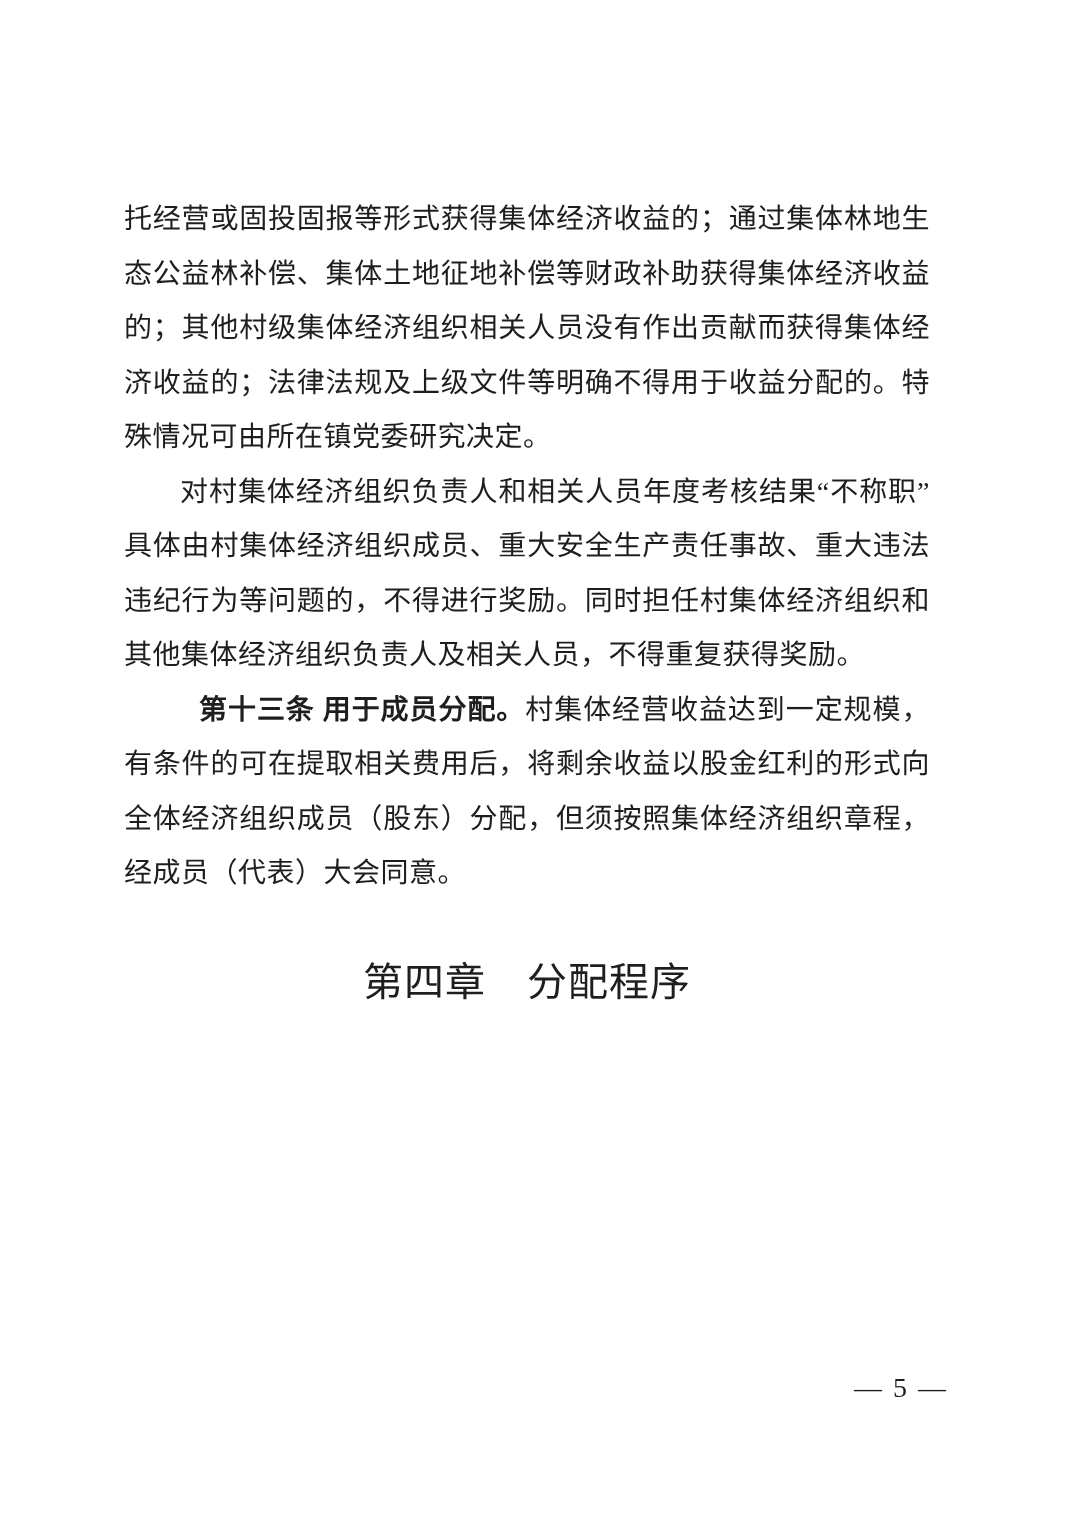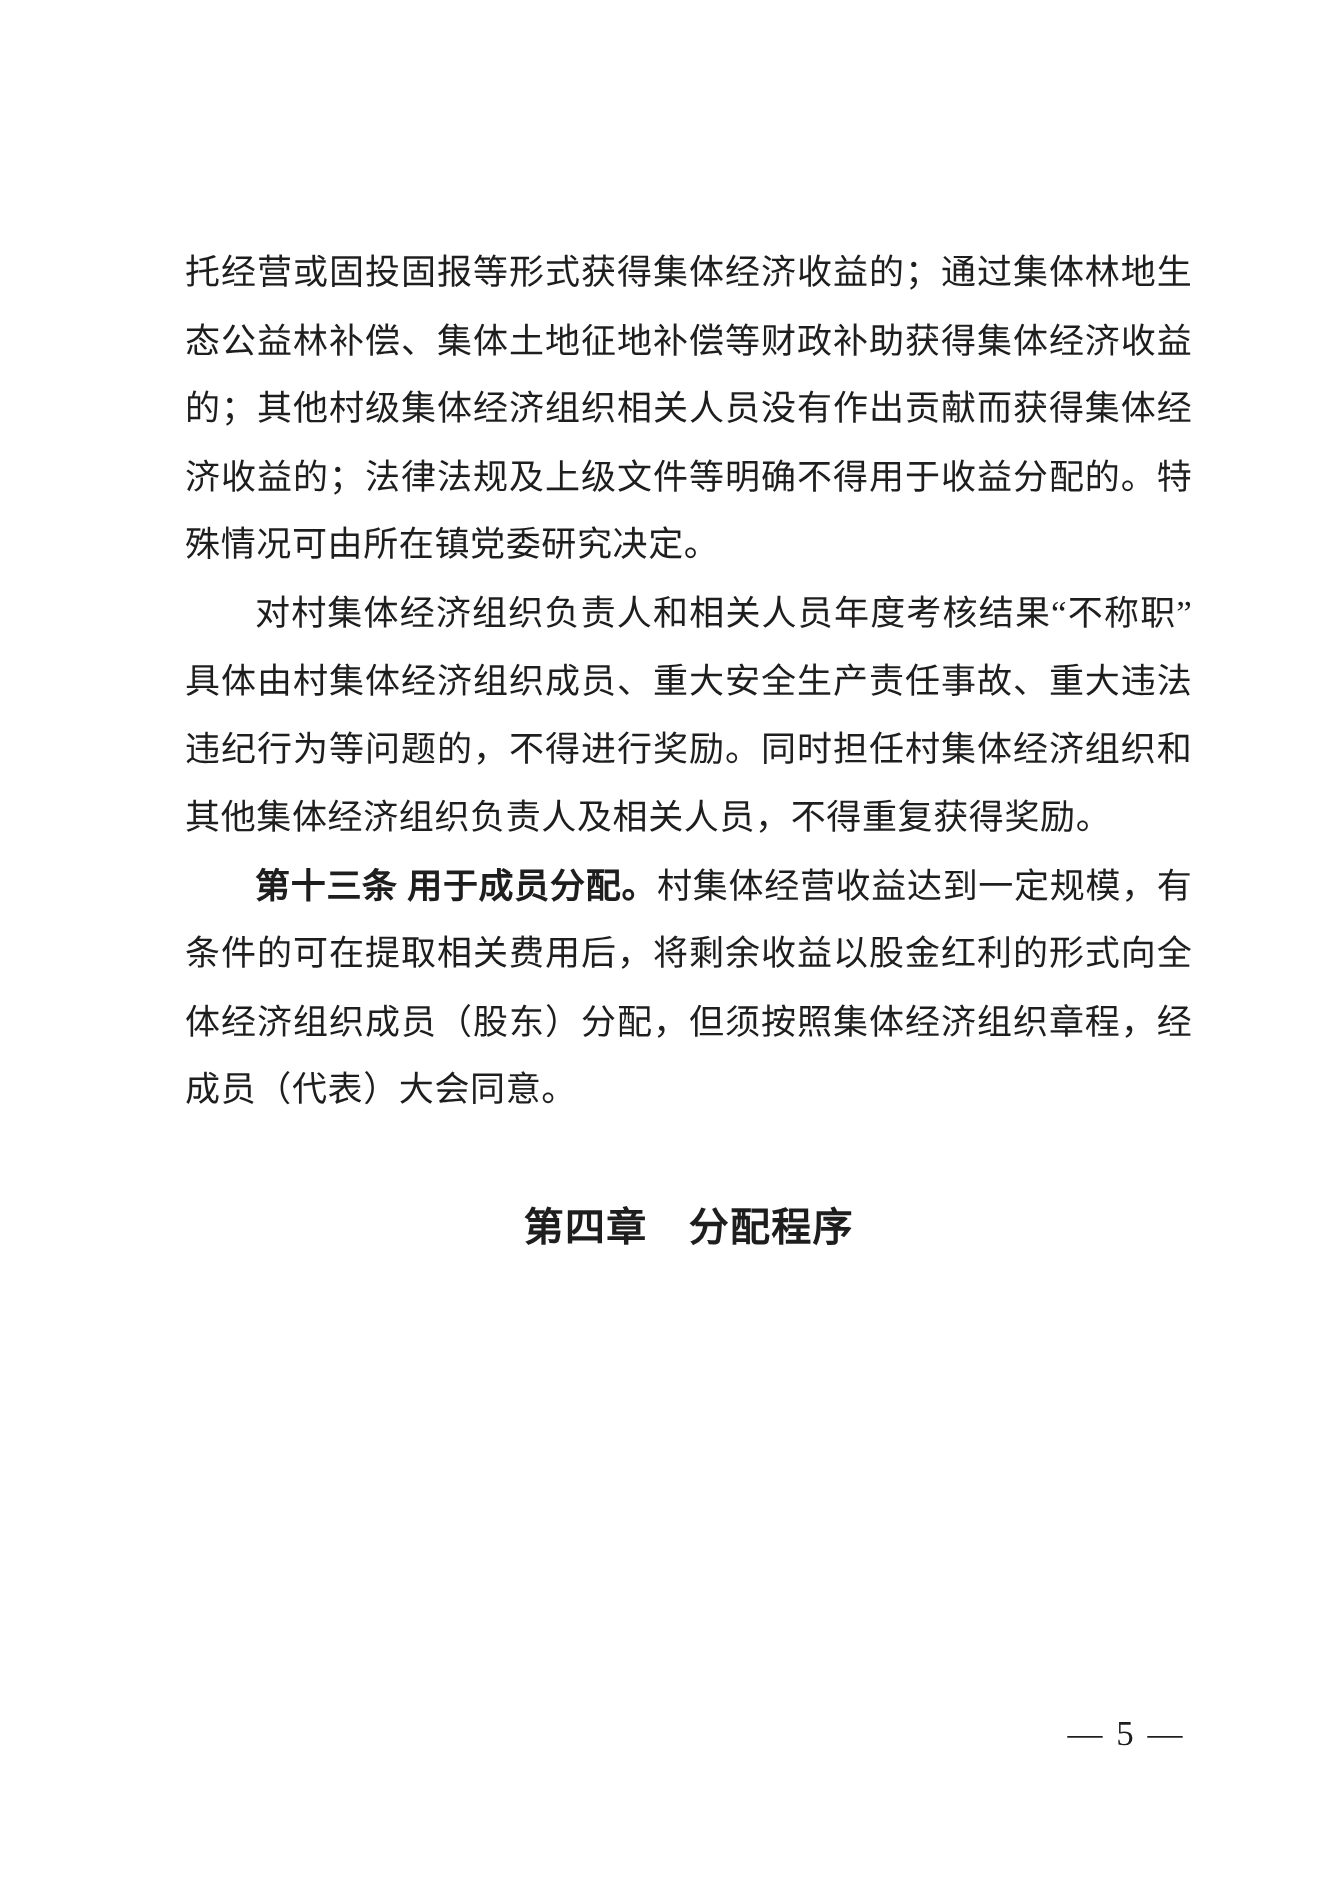--- a/index.html
+++ b/index.html
@@ -16,44 +16,45 @@
     position: relative;
     width: 1074px;
     height: 1520px;
     background: var(--page-bg);
     overflow: hidden;
     font-family: "Liberation Serif", "DejaVu Serif", serif;
     color: var(--text-color);
   }
   .content {
     position: absolute;
-    left: 148px;
+    left: 124px;
     top: 192px;
     width: 806px;
     font-size: 28px;
     line-height: 54.5px;
     text-align: justify;
     letter-spacing: 0.5px;
   }
   .content p {
     margin: 0;
     padding: 0;
   }
   .indent {
     text-indent: 2em;
   }
   .lead {
     font-weight: bold;
+    margin-left: 19px;
   }
   .chapter {
     margin: 54px 0 0 0;
     padding: 0;
-    font-size: 32px;
+    font-size: 40px;
     line-height: 55px;
-    font-weight: bold;
+    font-weight: normal;
     text-align: center;
     text-indent: 0;
     letter-spacing: 1px;
   }
   .page-number {
     position: absolute;
     top: 1372px;
     right: 126px;
     font-size: 28px;
     line-height: 32px;

